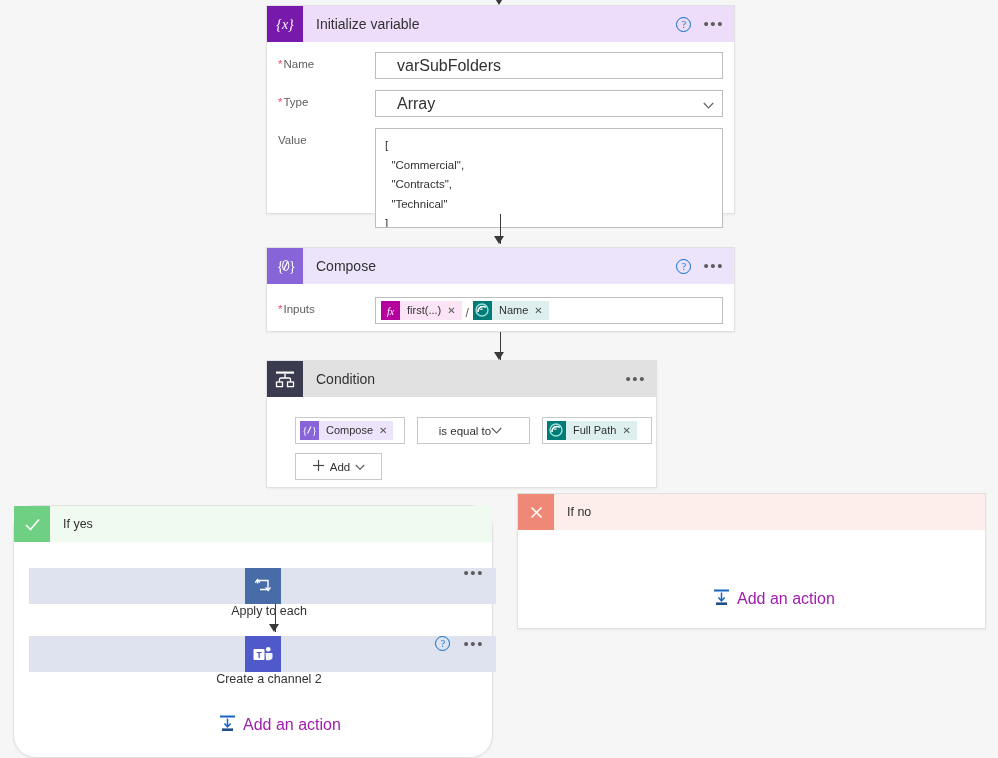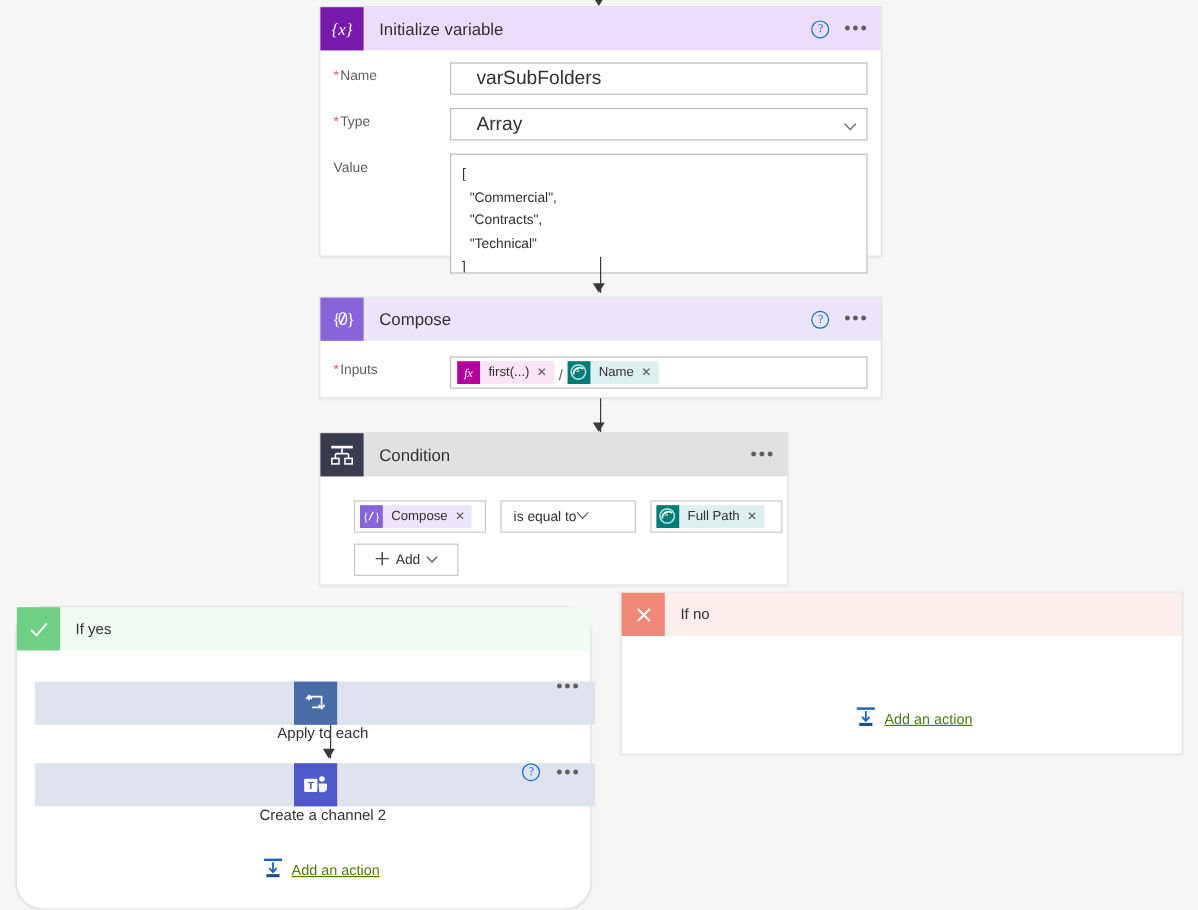--- a/index.html
+++ b/index.html
@@ -188,21 +188,21 @@
     background: #fff;
     height: 27px;
     display: flex;
     align-items: center;
     padding: 0 4px;
   }
   .cond-left  { width: 110px; }
   .cond-right { width: 110px; }
   .cond-op {
     width: 113px;
-    justify-content: flex-start;
+    justify-content: center;
     padding: 0 16px 0 10px;
     font-size: 11.5px;
     color: #323130;
     cursor: pointer;
   }
   .add-btn {
     width: 87px;
     height: 27px;
     border: 1px solid #c8c8c8;
     background: #fff;
@@ -277,23 +277,22 @@
 
   
   .add-action {
     position: absolute;
     display: flex;
     align-items: center;
     gap: 7px;
     cursor: pointer;
   }
   .add-action-label {
-    font-size: 12px;
-    color: #4d7c0f;
-    text-decoration: underline;
+    font-size: 16px;
+    color: #a21caf;
   }
 
   
   .conn {
     position: absolute;
     width: 1px;
     background: #3b3a39;
   }
   .arrowhead {
     position: absolute;

